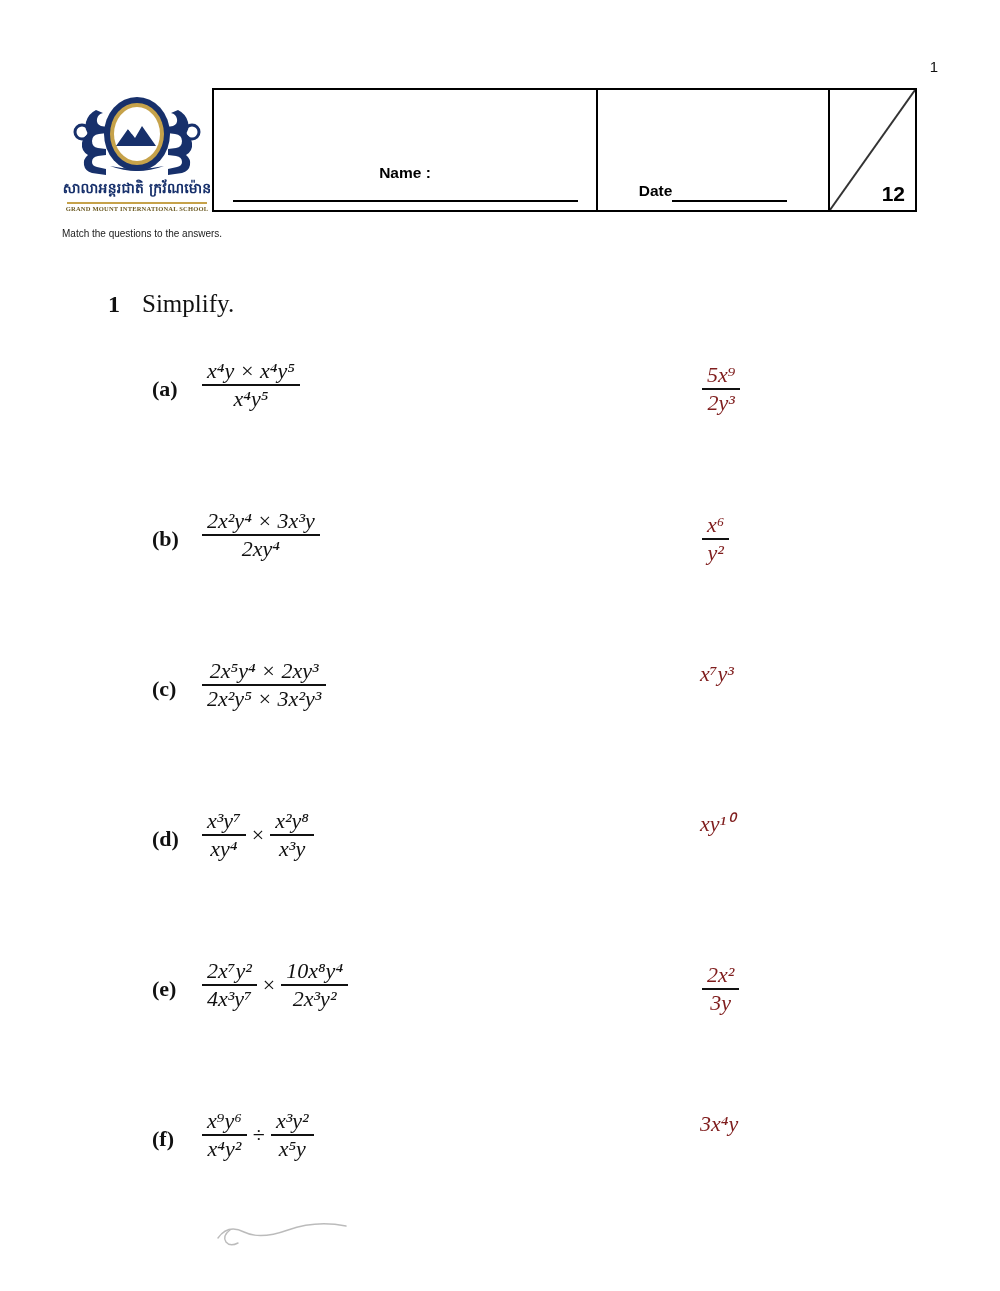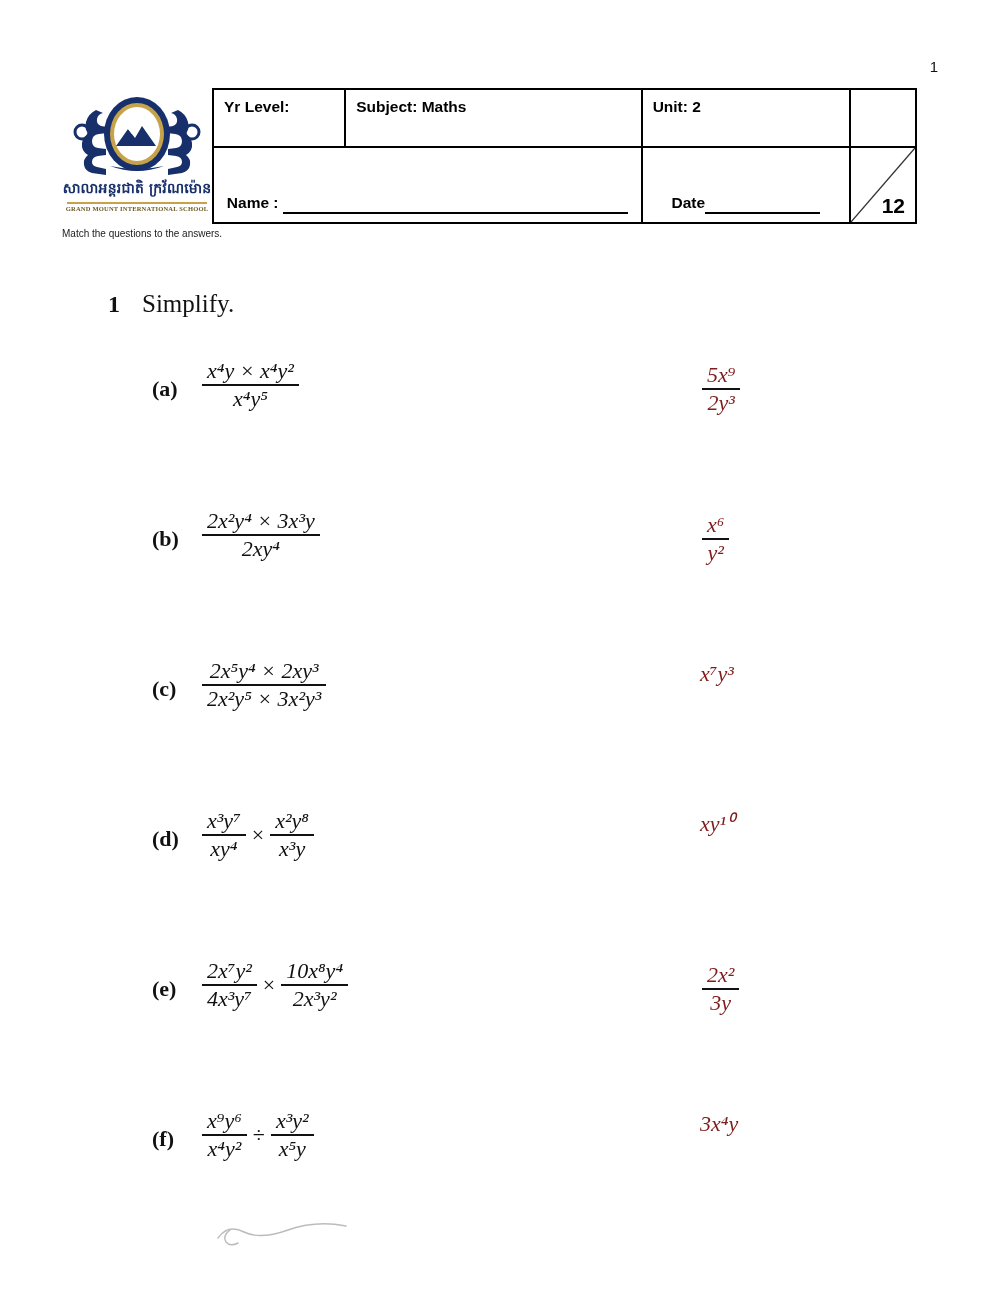--- a/index.html
+++ b/index.html
@@ -275,26 +275,20 @@
         <path d="M44 74 q27 10 54 0 q-27 6 -54 0 z" fill="#17306b"></path>
       </svg>
     </div>
     <div class="khmer-text">សាលាអន្តរជាតិ ក្រវ័ណម៉ោន</div>
     <div class="gold-rule"></div>
     <div class="school-en">GRAND MOUNT INTERNATIONAL SCHOOL</div>
   </div>
 
   <table class="info-table">
     <tbody>
-        <tr class="row-top">
-      <td class="col-yr">Yr Level:</td>
-      <td class="col-subj">Subject:  Maths</td>
-      <td class="col-unit">Unit:  2</td>
-      <td class="col-mark"></td>
-    </tr>
     <tr class="row-bottom">
       <td class="col-yr" colspan="2">
         <span>Name :</span>
         <span class="name-line">&nbsp;</span>
       </td>
       <td class="col-unit">
         <span>Date</span><span class="date-line">&nbsp;</span>
       </td>
       <td class="col-mark">
         <div class="mark-cell-inner">
@@ -318,21 +312,21 @@
     <span class="q-title">Simplify.</span>
   </div>
 
   <div class="rows">
 
     <div class="prow">
       <span class="qlabel">(a)</span>
       <span class="qexpr">
         <span class="math big">
           <span class="frac">
-            <span class="num">x⁴y × x⁴y²</span>
+            <span class="num">x⁴y × x⁴y⁵</span>
             <span class="bar"></span>
             <span class="den">x⁴y⁵</span>
           </span>
         </span>
       </span>
       <span class="aexpr">
         <span class="math big">
           <span class="frac">
             <span class="num">5x⁹</span>
             <span class="bar"></span>

